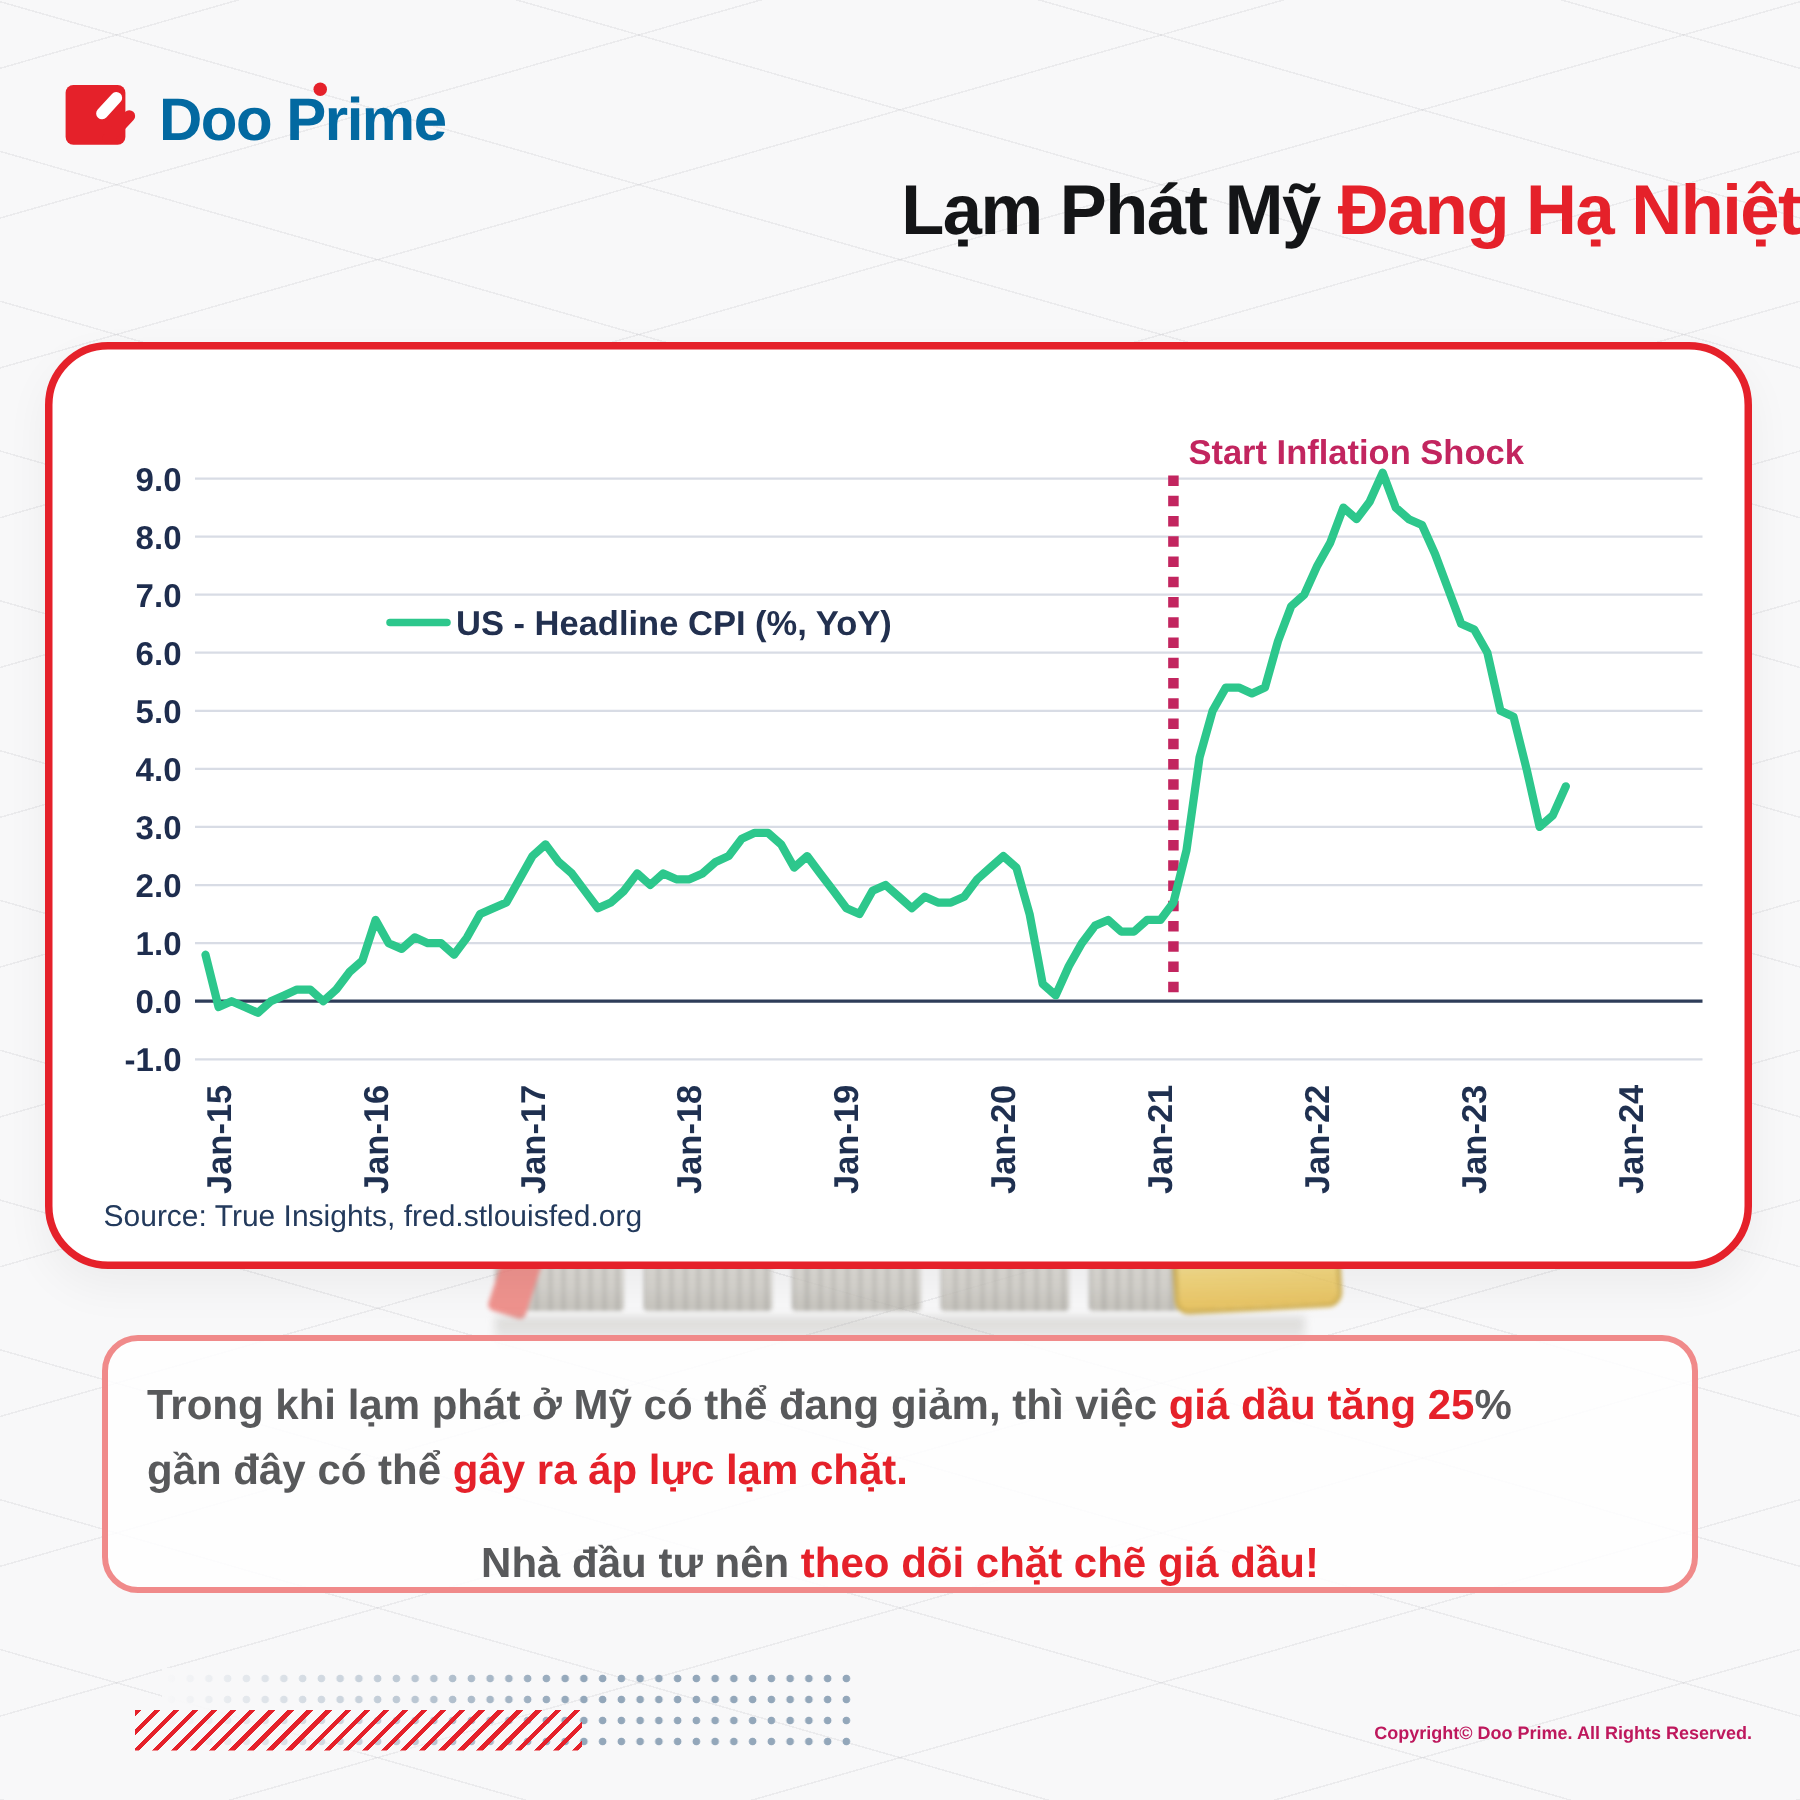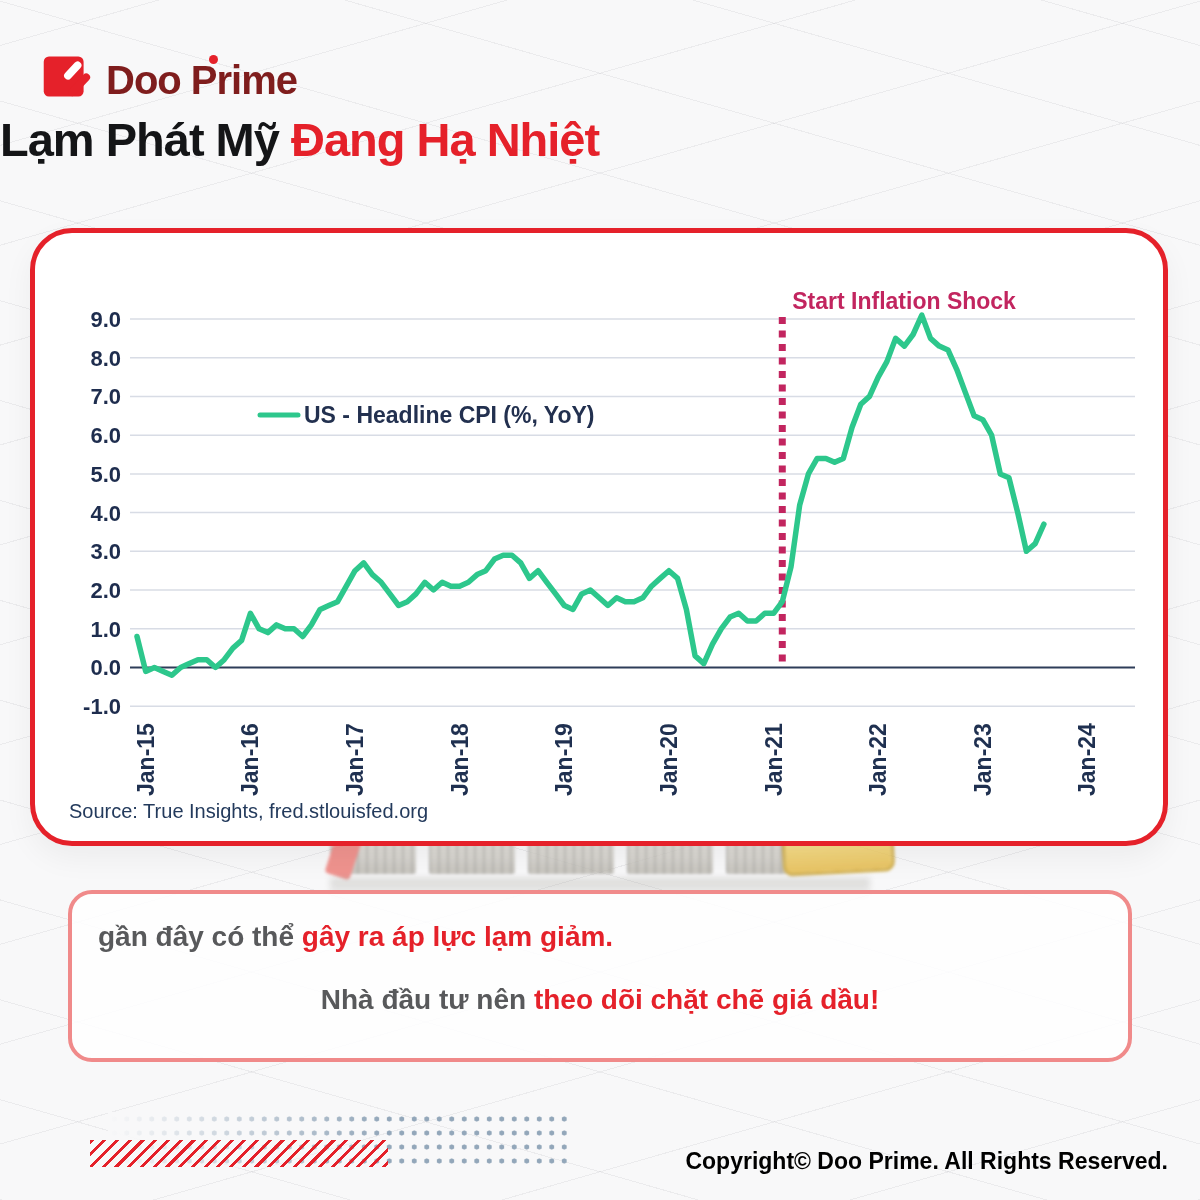--- a/index.html
+++ b/index.html
@@ -8,24 +8,24 @@
 
   .bg-pattern { position:absolute; inset:0; z-index:0;
     background-image:
       repeating-linear-gradient(16deg,  rgba(120,120,130,0.10) 0 1px, transparent 1px 96px),
       repeating-linear-gradient(-16deg, rgba(120,120,130,0.10) 0 1px, transparent 1px 96px);
   }
 
   
   .logo { position:absolute; left:42px; top:54px; display:flex; align-items:center; z-index:3; }
   .logo-mark { width:52px; height:52px; }
-  .logo-text { font-size:40px; font-weight:800; color:#7f1d1d; letter-spacing:-1px; margin-left:12px; position:relative; }
+  .logo-text { font-size:40px; font-weight:800; color:#0369a1; letter-spacing:-1px; margin-left:12px; position:relative; }
   .logo-idot { position:absolute; width:9px; height:9px; border-radius:50%; background:#e5212a; left:167px; top:1px; }
 
-  .title-row { position:absolute; left:0; top:112px; width:1200px; text-align:left; z-index:3;
+  .title-row { position:absolute; left:0; top:112px; width:1200px; text-align:right; z-index:3;
     font-size:47px; font-weight:800; letter-spacing:-1px; }
   .title-black { color:#141517; }
   .title-red { color:#e5212a; }
 
   
   .strip { position:absolute; left:330px; top:816px; width:540px; height:96px; z-index:1;
     display:flex; align-items:flex-start; filter:blur(1.5px); opacity:.8; }
   .domino { width:86px; height:58px; margin-right:13px; border-radius:3px; flex:0 0 auto;
     background:
       repeating-linear-gradient(90deg, rgba(90,90,85,0.25) 0 2px, transparent 2px 9px),
@@ -63,21 +63,21 @@
 
   
   .dots { position:absolute; left:108px; top:1112px; width:462px; height:56px; z-index:1;
     background-image:radial-gradient(circle, #93a7ba 2.3px, transparent 2.8px);
     background-size:12.5px 14px; }
   .dots-fade { position:absolute; left:108px; top:1112px; width:462px; height:56px; z-index:1;
     background:linear-gradient(to right, #f8f8f9 0%, rgba(248,248,249,0) 60%); }
   .hatch { position:absolute; left:90px; top:1140px; width:298px; height:27px; z-index:2;
     background:repeating-linear-gradient(135deg, #e5212a 0 3px, rgba(255,255,255,0) 3px 9px); }
   .copyright { position:absolute; right:32px; top:1148px; z-index:2;
-    font-size:23px; font-weight:600; color:#000000; }
+    font-size:12px; font-weight:600; color:#be185d; }
 </style>
 </head>
 <body>
 
 <div class="bg-pattern"></div>
 
 <div class="logo">
   <svg class="logo-mark" viewBox="0 0 60 60">
     <rect x="2" y="3" width="46" height="46" rx="6" fill="#e5212a"></rect>
     <line x1="30" y1="25" x2="41" y2="13" stroke="#ffffff" stroke-width="9" stroke-linecap="round"></line>
@@ -139,20 +139,21 @@
       <line x1="747.2800000000001" x2="747.2800000000001" y1="84" y2="434.48" stroke="#c2255f" stroke-width="7" stroke-dasharray="7 6.5"></line>
       <text x="757.2800000000001" y="76" text-anchor="start" class="anno">Start Inflation Shock</text>
       <polyline points="102.0,403.5 110.7,438.4 119.4,434.5 128.2,438.4 136.9,442.2 145.6,434.5 154.3,430.6 163.0,426.7 171.8,426.7 180.5,434.5 189.2,426.7 197.9,415.1 206.6,407.4 215.4,380.3 224.1,395.8 232.8,399.6 241.5,391.9 250.2,395.8 259.0,395.8 267.7,403.5 276.4,391.9 285.1,376.4 293.8,372.5 302.6,368.7 311.3,353.2 320.0,337.7 328.7,329.9 337.4,341.6 346.2,349.3 354.9,360.9 363.6,372.5 372.3,368.7 381.0,360.9 389.8,349.3 398.5,357.0 407.2,349.3 415.9,353.2 424.6,353.2 433.4,349.3 442.1,341.6 450.8,337.7 459.5,326.1 468.2,322.2 477.0,322.2 485.7,329.9 494.4,345.4 503.1,337.7 511.8,349.3 520.6,360.9 529.3,372.5 538.0,376.4 546.7,360.9 555.4,357.0 564.2,364.8 572.9,372.5 581.6,364.8 590.3,368.7 599.0,368.7 607.8,364.8 616.5,353.2 625.2,345.4 633.9,337.7 642.6,345.4 651.4,376.4 660.1,422.9 668.8,430.6 677.5,411.2 686.2,395.8 695.0,384.1 703.7,380.3 712.4,388.0 721.1,388.0 729.8,380.3 738.6,380.3 747.3,368.7 756.0,333.8 764.7,271.9 773.4,240.9 782.2,225.4 790.9,225.4 799.6,229.3 808.3,225.4 817.0,194.4 825.8,171.2 834.5,163.4 843.2,144.1 851.9,128.6 860.6,105.4 869.4,113.1 878.1,101.5 886.8,82.1 895.5,105.4 904.2,113.1 913.0,117.0 921.7,136.3 930.4,159.6 939.1,182.8 947.8,186.7 956.6,202.2 965.3,240.9 974.0,244.8 982.7,279.6 991.4,318.3 1000.2,310.6 1008.9,291.2" fill="none" stroke="#2dc78c" stroke-width="5.5" stroke-linejoin="round" stroke-linecap="round"></polyline>
       <line x1="225" x2="263" y1="182" y2="182" stroke="#2dc78c" stroke-width="5" stroke-linecap="round"></line>
       <text x="269" y="190" text-anchor="start" class="legend-text">US - Headline CPI (%, YoY)</text>
     </svg>
   <div class="source">Source: True Insights, fred.stlouisfed.org</div>
 </div>
 
 <div class="msgbox">
-  <div><span>gần đây có thể </span><span class="msg-red">gây ra áp lực lạm giảm.</span></div>
+  <div><span>Trong khi lạm phát ở Mỹ có thể đang giảm, thì việc </span><span class="msg-red">giá dầu tăng 25</span><span>%</span></div>
+  <div><span>gần đây có thể </span><span class="msg-red">gây ra áp lực lạm chặt.</span></div>
   <div class="msg-line3"><span>Nhà đầu tư nên </span><span class="msg-red">theo dõi chặt chẽ giá dầu!</span></div>
 </div>
 
 <div class="dots"></div>
 <div class="dots-fade"></div>
 <div class="hatch"></div>
 <div class="copyright">Copyright© Doo Prime. All Rights Reserved.</div>
 
 </body></html>

